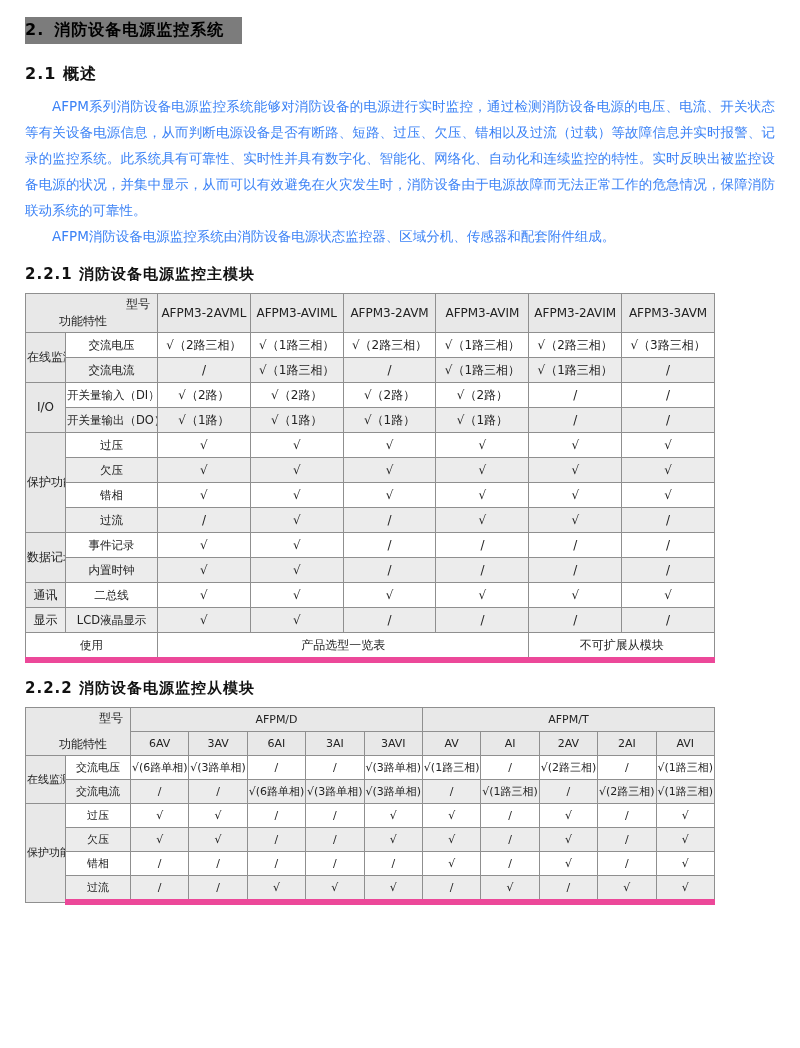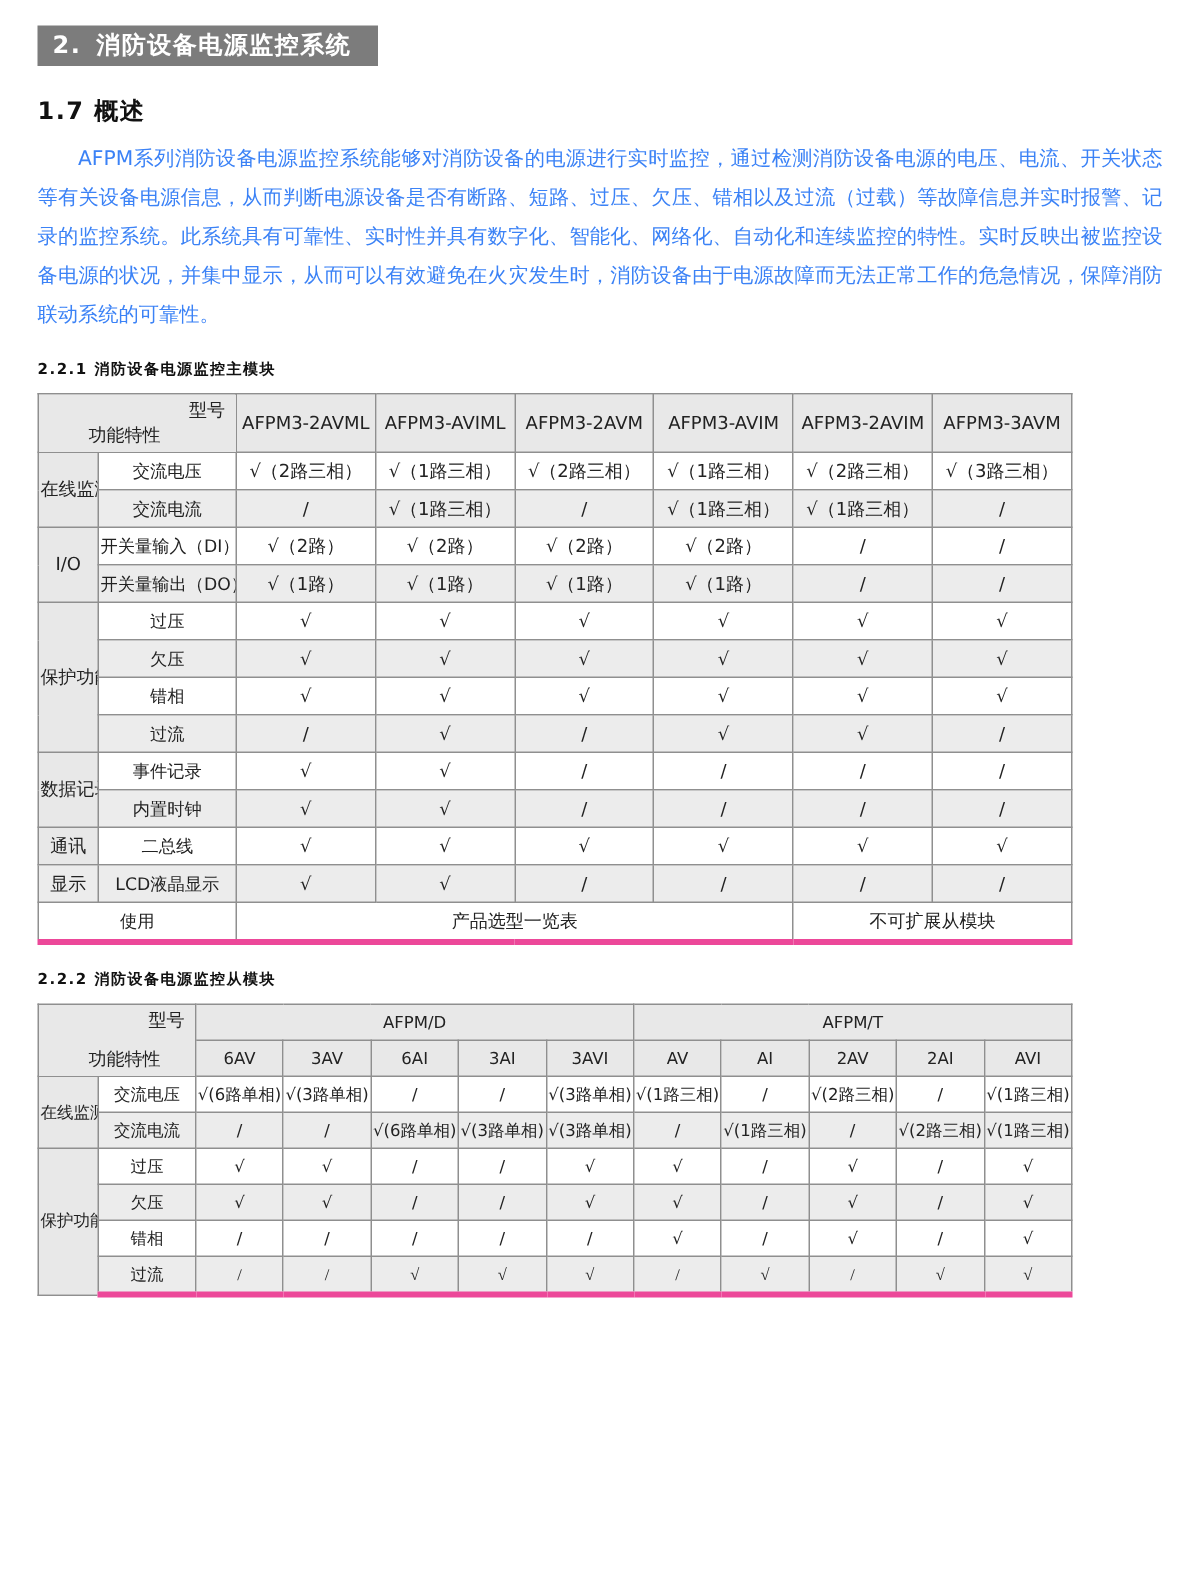--- a/index.html
+++ b/index.html
@@ -4,43 +4,43 @@
 <style>
   html,body { margin:0; padding:0; }
   body {
     width:800px; height:1048px; background:#ffffff;
     font-family:"DejaVu Sans", sans-serif; color:#1a1a1a;
     overflow:hidden;
   }
   .page { padding:17px 25px 0 25px; width:750px; }
 
   .titlebar {
-    display:inline-block; background:#7c7c7c; color:#ffffff;
+    display:inline-block; background:#7c7c7c; color:#000000;
     font-weight:bold; font-size:16px; line-height:1;
-    padding:5px 18px 6px 10px; letter-spacing:1px;
+    padding:5px 18px 6px 0; letter-spacing:1px;
   }
   .titlebar .num { margin-right:10px; }
 
   h2.sec { font-size:16px; font-weight:bold; margin:20px 0 8px 0; color:#111; letter-spacing:1px; }
-  h3.subsec { font-size:10px; font-weight:bold; margin:16px 0 9px 0; color:#111; letter-spacing:1px; }
+  h3.subsec { font-size:15px; font-weight:bold; margin:16px 0 9px 0; color:#111; letter-spacing:1px; }
 
   .para {
     font-size:13.5px; line-height:26px; text-align:justify;
     text-indent:2em; margin:0; color:#3b82f6;
   }
 
   table { border-collapse:collapse; table-layout:fixed; width:690px; }
   td {
     border:1px solid #8f8f8f; text-align:center; vertical-align:middle;
     padding:0 1px; overflow:hidden; white-space:nowrap; color:#222;
   }
   tr.sh td { background:#ececec; }
   td.grp  { background:#e8e8e8; line-height:1.25; }
   tr.hd td { background:#e8e8e8; }
-  tr.last td { border-bottom:4px solid #ec4899;font-family:Liberation Serif, serif; }
+  tr.last td { border-bottom:6px solid #ec4899; }
 
   
   #t1 { font-size:12px; margin-top:4px; }
   #t1 td { height:24px; }
   #t1 tr.hd td { height:38px; }
   #t1 td.feat { font-size:11.5px; }
 
   
   #t2 { font-size:11px; margin-top:4px; }
   #t2 td { height:23px; }
@@ -60,22 +60,23 @@
 </style>
 </head>
 <body>
 
 <div class="page">
 
   <div class="titlebar">
     <span class="num">2.</span><span>消防设备电源监控系统</span>
   </div>
 
-  <h2 class="sec">1.7 概述</h2>
+  <h2 class="sec">2.1 概述</h2>
   <p class="para">AFPM系列消防设备电源监控系统能够对消防设备的电源进行实时监控，通过检测消防设备电源的电压、电流、开关状态等有关设备电源信息，从而判断电源设备是否有断路、短路、过压、欠压、错相以及过流（过载）等故障信息并实时报警、记录的监控系统。此系统具有可靠性、实时性并具有数字化、智能化、网络化、自动化和连续监控的特性。实时反映出被监控设备电源的状况，并集中显示，从而可以有效避免在火灾发生时，消防设备由于电源故障而无法正常工作的危急情况，保障消防联动系统的可靠性。</p>
+  <p class="para">AFPM消防设备电源监控系统由消防设备电源状态监控器、区域分机、传感器和配套附件组成。</p>
 
   <h3 class="subsec">2.2.1 消防设备电源监控主模块</h3>
 
   <table id="t1">
     <colgroup>
       <col style="width:40px">
         <col style="width:92px">
       <col>
         <col>
         <col>

